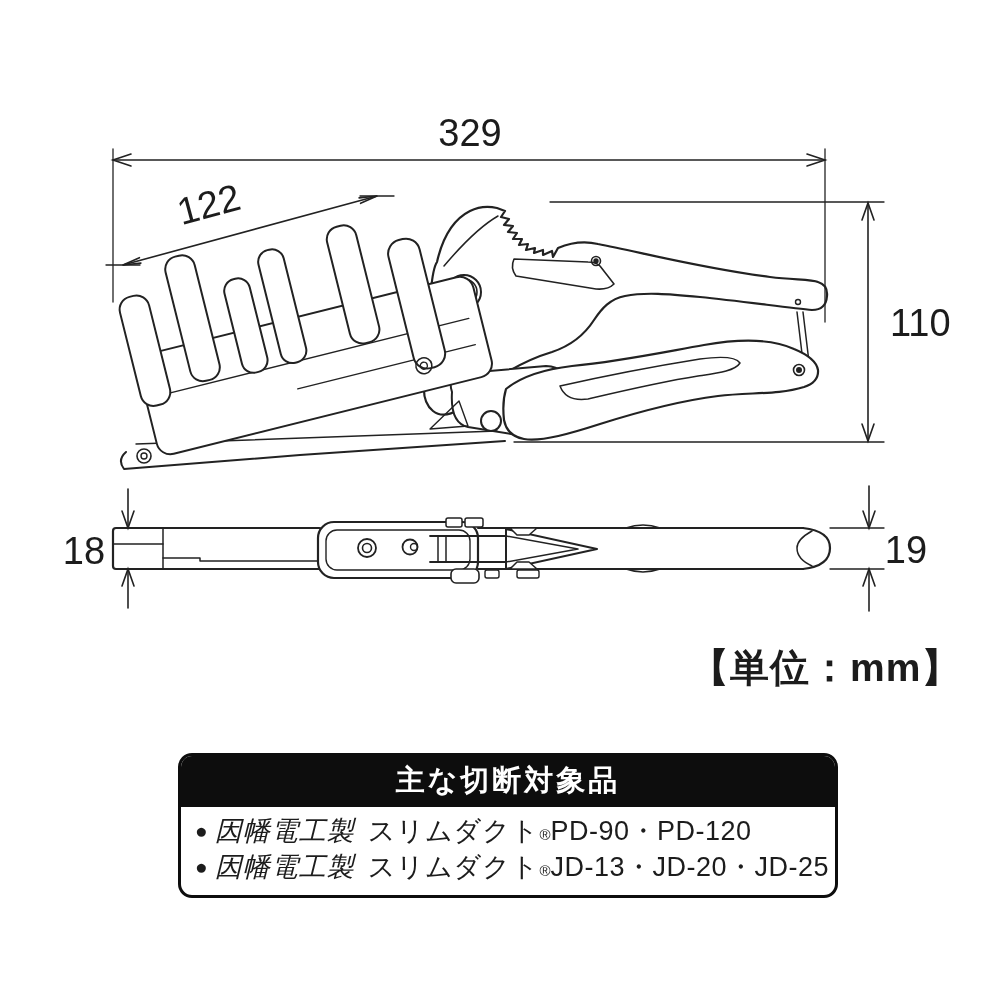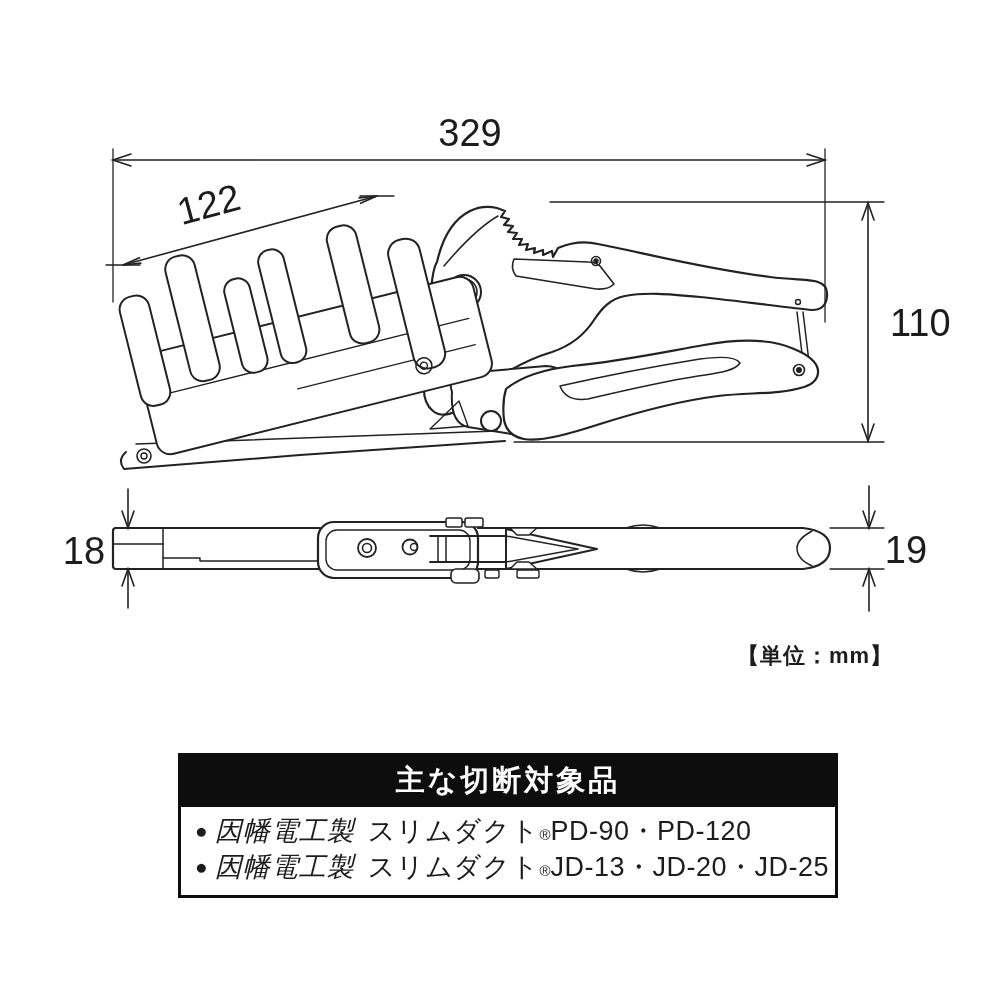--- a/index.html
+++ b/index.html
@@ -1,23 +1,23 @@
 <!DOCTYPE html>
 <html><head>
 <meta charset="utf-8">
 <style>
   html,body{margin:0;padding:0;background:#fff;}
   body{width:1001px;height:1001px;position:relative;overflow:hidden;
        font-family:"Liberation Sans","DejaVu Sans",sans-serif;color:#1c1c1c;}
   .stage{position:absolute;left:0;top:0;width:1001px;height:1001px;}
   svg text{font-family:"Liberation Sans","DejaVu Sans",sans-serif;fill:#1c1c1c;}
   .unit-note{position:absolute;left:690px;top:641px;width:250px;text-align:center;
-             font-size:22px;font-weight:600;letter-spacing:1px;white-space:nowrap;}
+             font-size:39px;font-weight:600;letter-spacing:1px;white-space:nowrap;}
   .info-box{position:absolute;left:178px;top:753px;width:660px;box-sizing:border-box;
-            border:3px solid #0d0d0d;border-radius:0;background:#fff;overflow:hidden;}
+            border:3px solid #0d0d0d;border-radius:14px;background:#fff;overflow:hidden;}
   .info-header{background:#0d0d0d;color:#fff;text-align:center;font-size:29px;
                font-weight:bold;letter-spacing:3px;padding:5px 0 6px 0;}
   .info-body{padding:7px 8px 9px 14px;font-size:27px;line-height:1.33;}
   .info-row{white-space:nowrap;}
   .bullet{font-size:21px;margin-right:7px;vertical-align:2px;}
   .maker{letter-spacing:1px;font-style:italic;}
   .product{margin-left:13px;letter-spacing:1px;}
   .reg{font-size:15px;}
   .models{margin-left:0;letter-spacing:0.5px;}
 </style>

